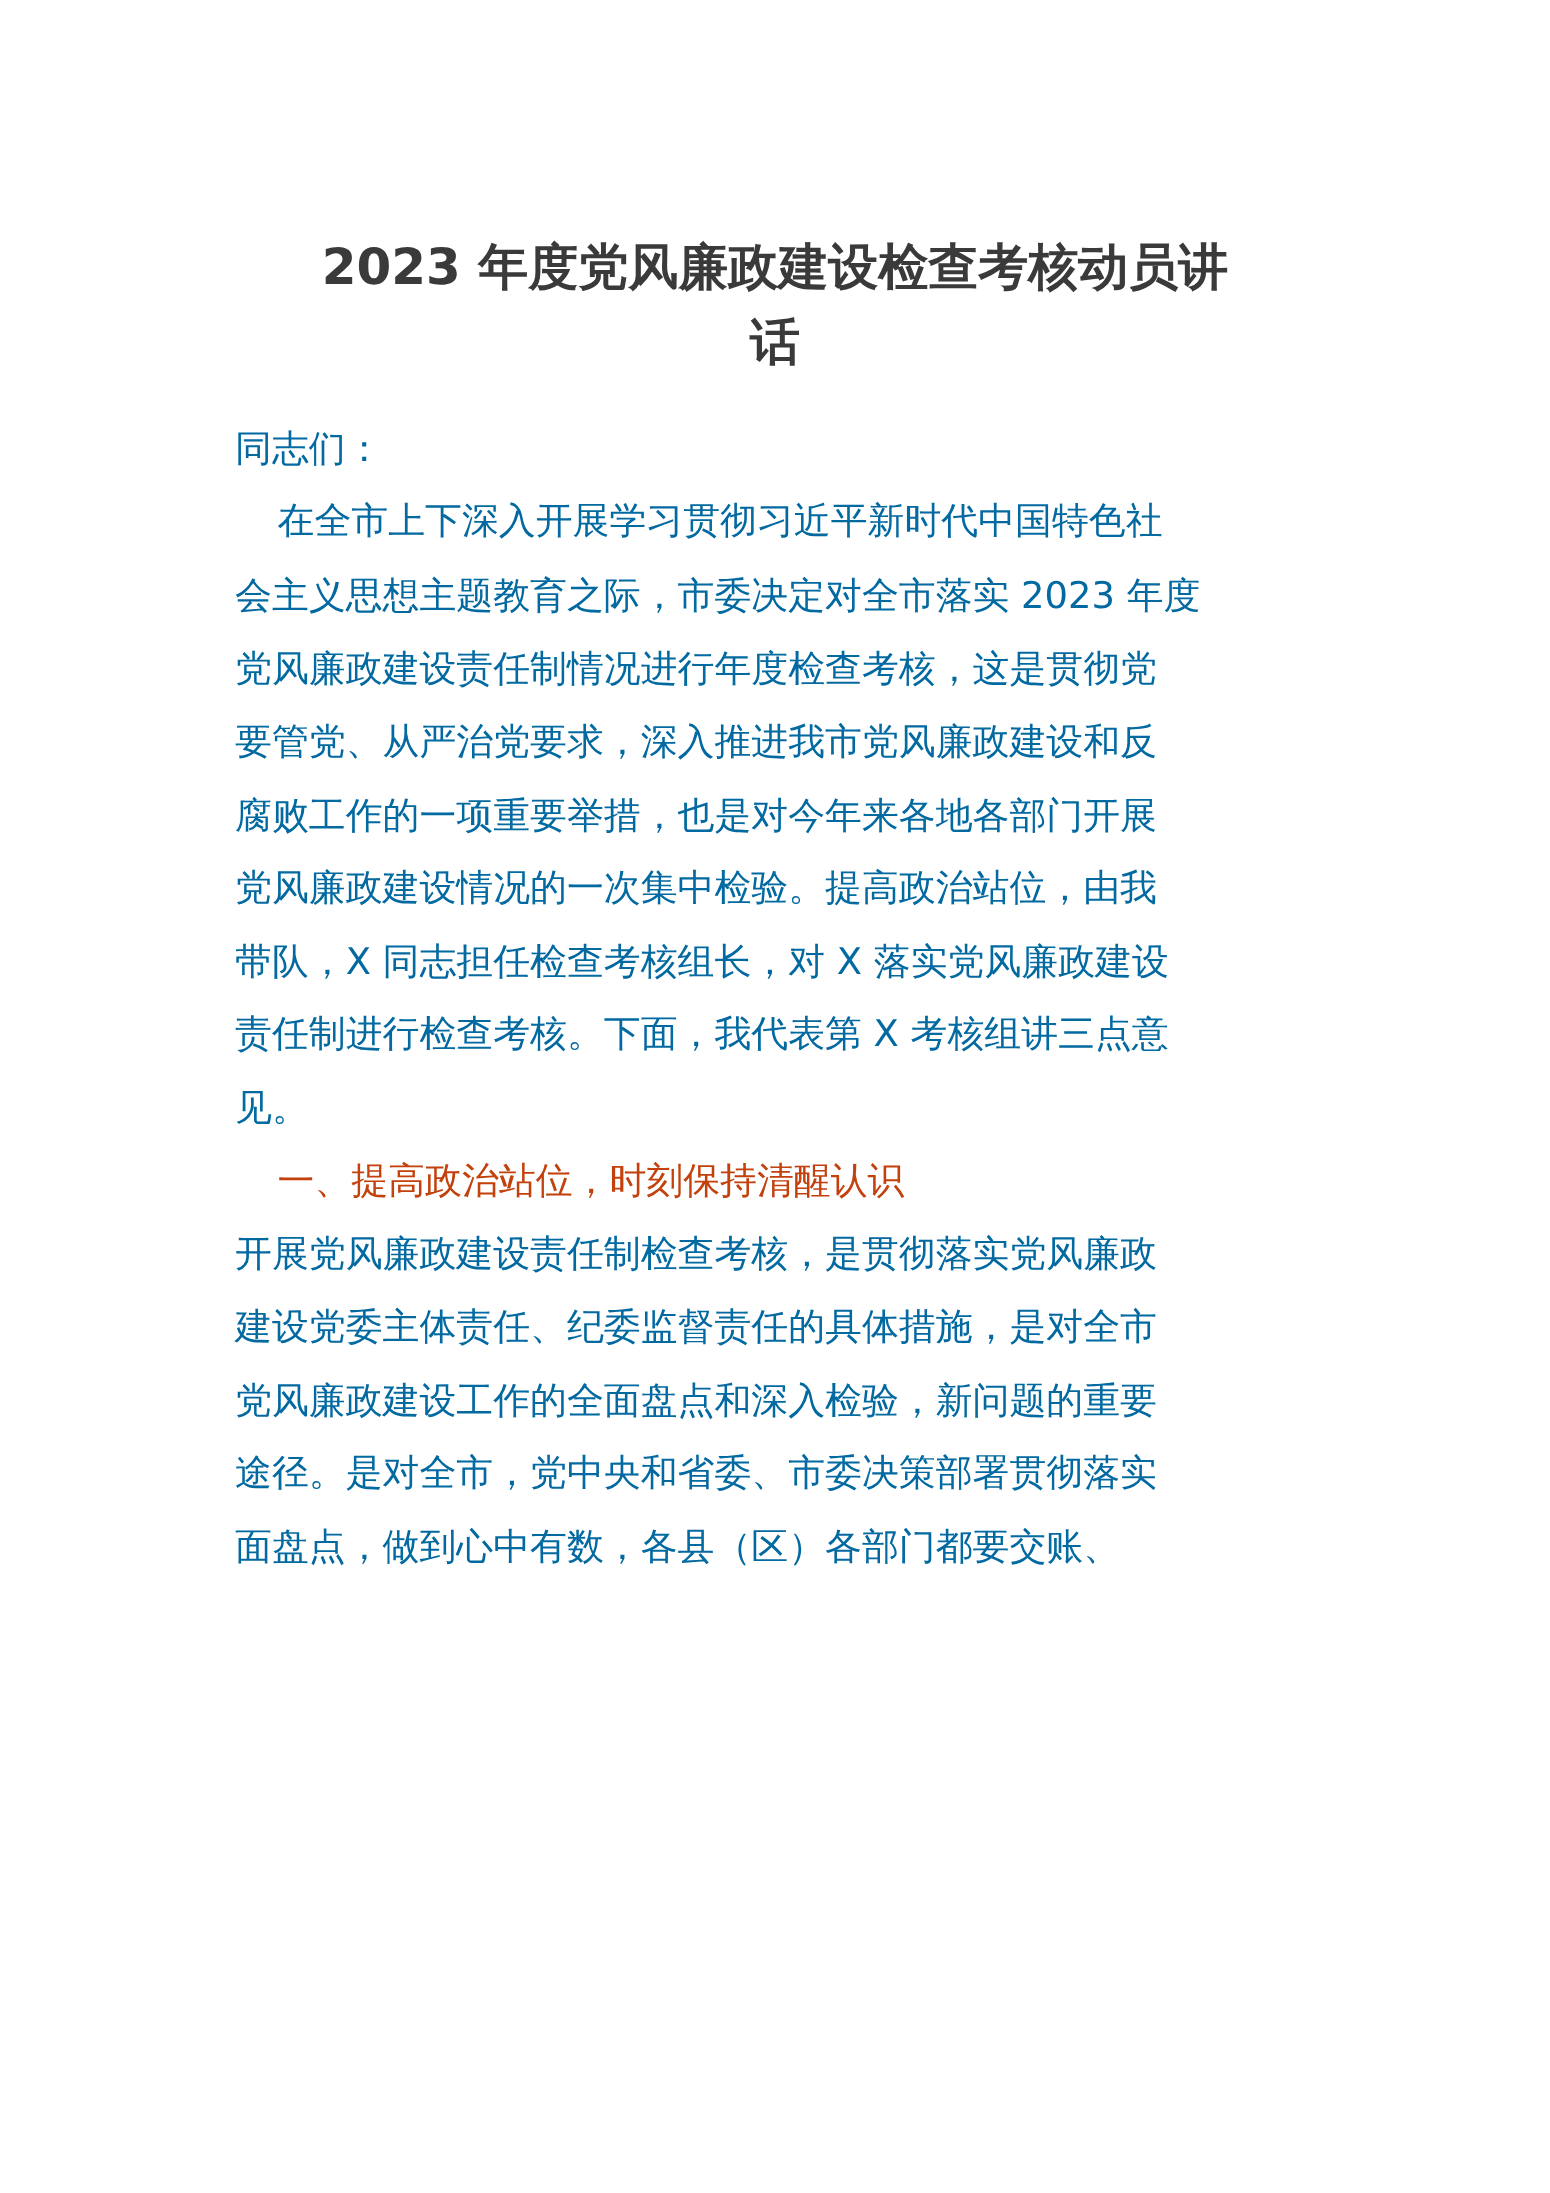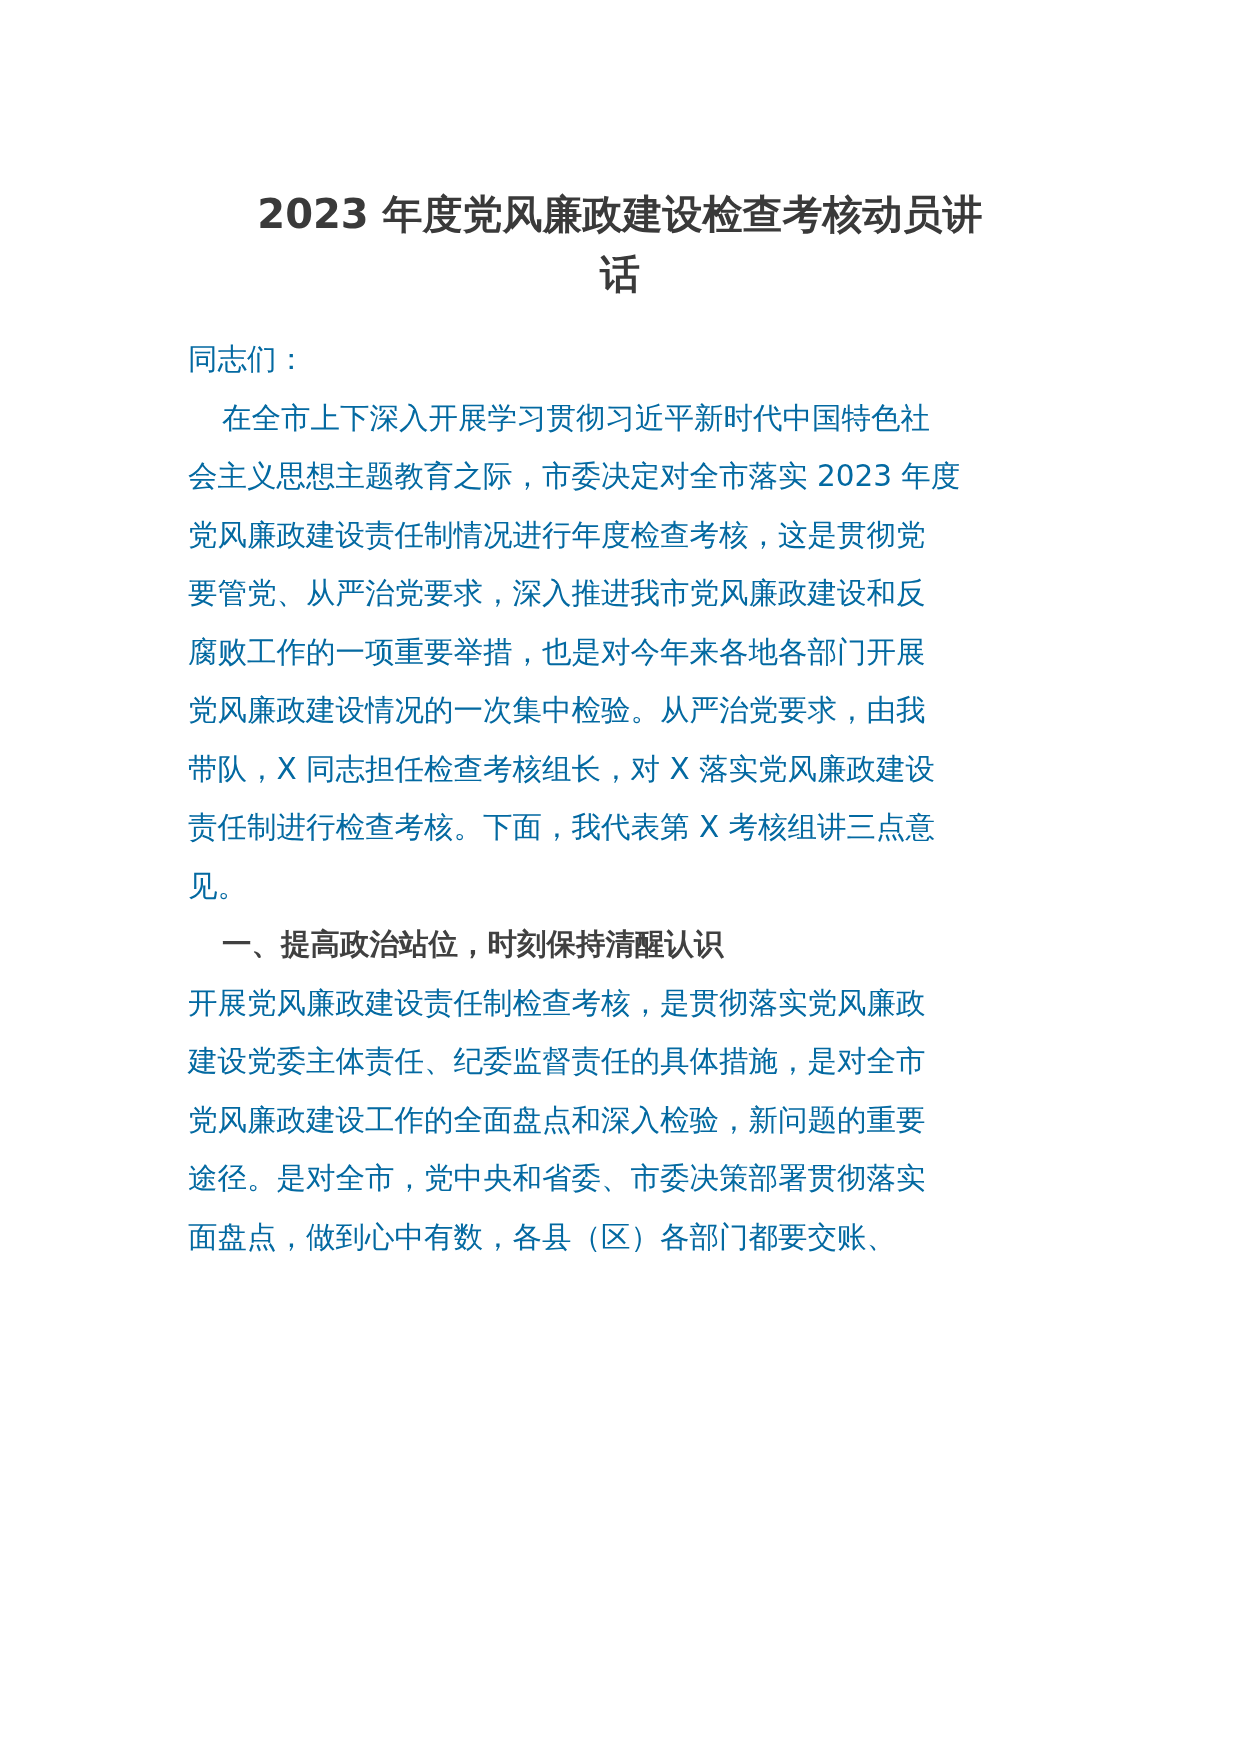--- a/index.html
+++ b/index.html
@@ -44,24 +44,25 @@
     .line {
       display: block;
       height: 58.5px;
       line-height: 58.5px;
       font-size: 29.5px;
       white-space: nowrap;
       color: #0369a1;
     }
     .indent {
       padding-left: 34px;
+      font-family: Liberation Mono, monospace;
     }
     .heading {
-      color: #404040;
-      font-weight: bold;
+      color: #c2410c;
+      font-weight: normal;
       padding-left: 34px;
     }
   </style>
 </head>
 <body>
 
 <div class="page">
 
   <h1 class="title">
     <span style="display:block">2023 年度党风廉政建设检查考核动员讲</span>
@@ -71,21 +72,21 @@
   <div class="content">
 
     <span class="line">同志们：</span>
 
     <div>
       <span class="line indent">在全市上下深入开展学习贯彻习近平新时代中国特色社</span>
       <span class="line">会主义思想主题教育之际，市委决定对全市落实 2023 年度</span>
       <span class="line">党风廉政建设责任制情况进行年度检查考核，这是贯彻党</span>
       <span class="line">要管党、从严治党要求，深入推进我市党风廉政建设和反</span>
       <span class="line">腐败工作的一项重要举措，也是对今年来各地各部门开展</span>
-      <span class="line">党风廉政建设情况的一次集中检验。从严治党要求，由我</span>
+      <span class="line">党风廉政建设情况的一次集中检验。提高政治站位，由我</span>
       <span class="line">带队，X 同志担任检查考核组长，对 X 落实党风廉政建设</span>
       <span class="line">责任制进行检查考核。下面，我代表第 X 考核组讲三点意</span>
       <span class="line">见。</span>
     </div>
 
     <span class="line heading">一、提高政治站位，时刻保持清醒认识</span>
 
     <div>
       <span class="line">开展党风廉政建设责任制检查考核，是贯彻落实党风廉政</span>
       <span class="line">建设党委主体责任、纪委监督责任的具体措施，是对全市</span>

